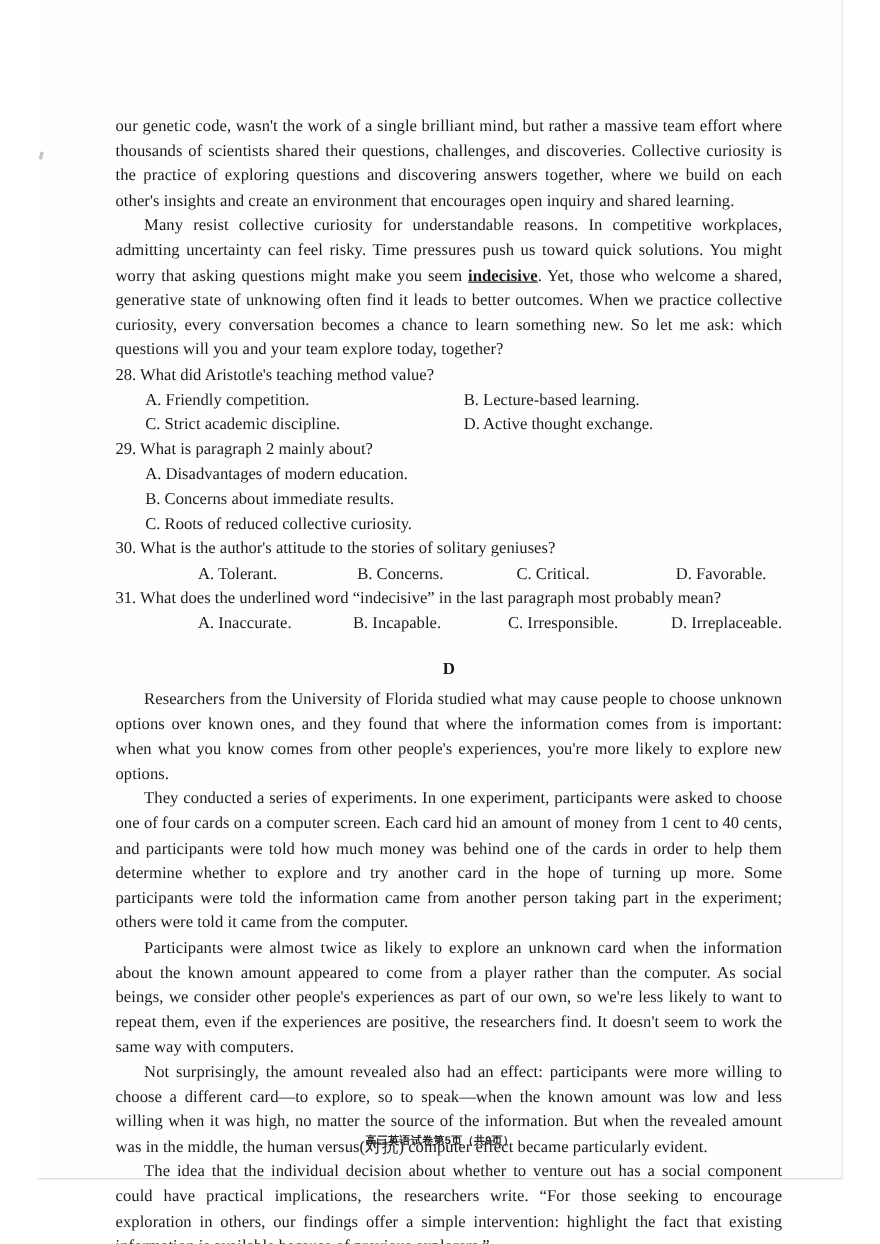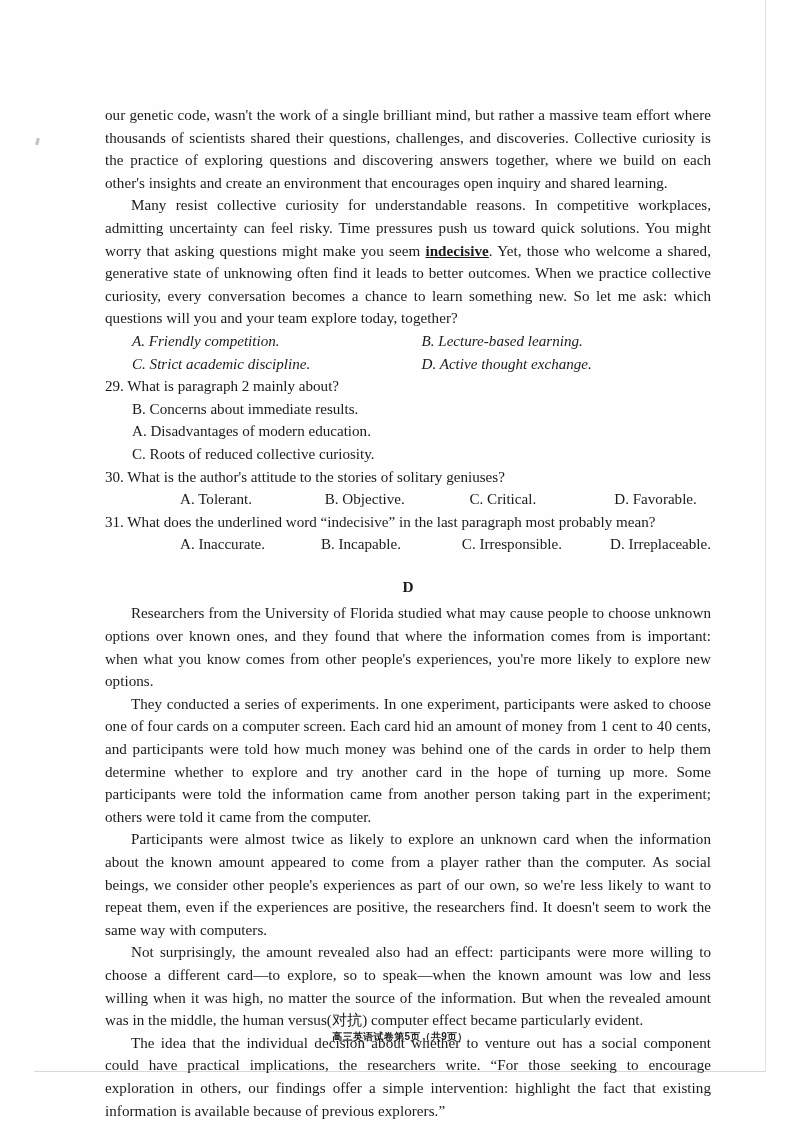--- a/index.html
+++ b/index.html
@@ -74,21 +74,21 @@
     margin: 0;
     white-space: nowrap;
   }
   .opt-row {
     font-size: 15.1px;
     line-height: 22.6px;
     margin: 0;
     padding-left: 27px;
     display: flex;
   }
-  .opt-row.cols2 > .opt { width: 50%; font-style: italic; }
+  .opt-row.cols2 > .opt { width: 50%; }
   .opt-row.cols4 > .opt { width: 25%; margin-left: 48px; }
   .opt-row.cols1 > .opt { width: 100%; }
   .opt { white-space: nowrap; }
   .footer-note {
     position: absolute;
     left: 0;
     top: 1030px;
     width: 800px;
     text-align: center;
     font-family: Liberation Sans, sans-serif;
@@ -104,48 +104,49 @@
 <div class="page-sheet"></div>
 <div class="scan-speck"></div>
 
 <div class="content">
 
   <p class="para">our genetic code, wasn't the work of a single brilliant mind, but rather a massive team effort where thousands of scientists shared their questions, challenges, and discoveries. Collective curiosity is the practice of exploring questions and discovering answers together, where we build on each other's insights and create an environment that encourages open inquiry and shared learning.</p>
 
   <p class="para indent"><span>Many resist collective curiosity for understandable reasons. In competitive workplaces, admitting uncertainty can feel risky. Time pressures push us toward quick solutions. You might worry that asking questions might make you seem </span><span class="underline-word">indecisive</span><span>. Yet, those who welcome a shared, generative state of unknowing often find it leads to better outcomes. When we practice collective curiosity, every conversation becomes a chance to learn something new. So let me ask: which questions will you and your team explore today, together?</span></p>
 
   <div class="q-block">
+    <p class="q-stem">28. What did Aristotle's teaching method value?</p>
     <div class="opt-row cols2">
       <span class="opt">A. Friendly competition.</span>
       <span class="opt">B. Lecture-based learning.</span>
     </div>
     <div class="opt-row cols2">
       <span class="opt">C. Strict academic discipline.</span>
       <span class="opt">D. Active thought exchange.</span>
     </div>
   </div>
 
   <div class="q-block">
     <p class="q-stem">29. What is paragraph 2 mainly about?</p>
     <div class="opt-row cols1">
-      <span class="opt">B. Concerns about immediate results.</span>
+      <span class="opt">A. Disadvantages of modern education.</span>
     </div>
     <div class="opt-row cols1">
-      <span class="opt">A. Disadvantages of modern education.</span>
+      <span class="opt">B. Concerns about immediate results.</span>
     </div>
     <div class="opt-row cols1">
       <span class="opt">C. Roots of reduced collective curiosity.</span>
     </div>
   </div>
 
   <div class="q-block">
     <p class="q-stem">30. What is the author's attitude to the stories of solitary geniuses?</p>
     <div class="opt-row cols4">
       <span class="opt">A. Tolerant.</span>
-      <span class="opt">B. Objective.</span>
+      <span class="opt">B. Concerns.</span>
       <span class="opt">C. Critical.</span>
       <span class="opt">D. Favorable.</span>
     </div>
   </div>
 
   <div class="q-block">
     <p class="q-stem">31. What does the underlined word “indecisive” in the last paragraph most probably mean?</p>
     <div class="opt-row cols4">
       <span class="opt">A. Inaccurate.</span>
       <span class="opt">B. Incapable.</span>

